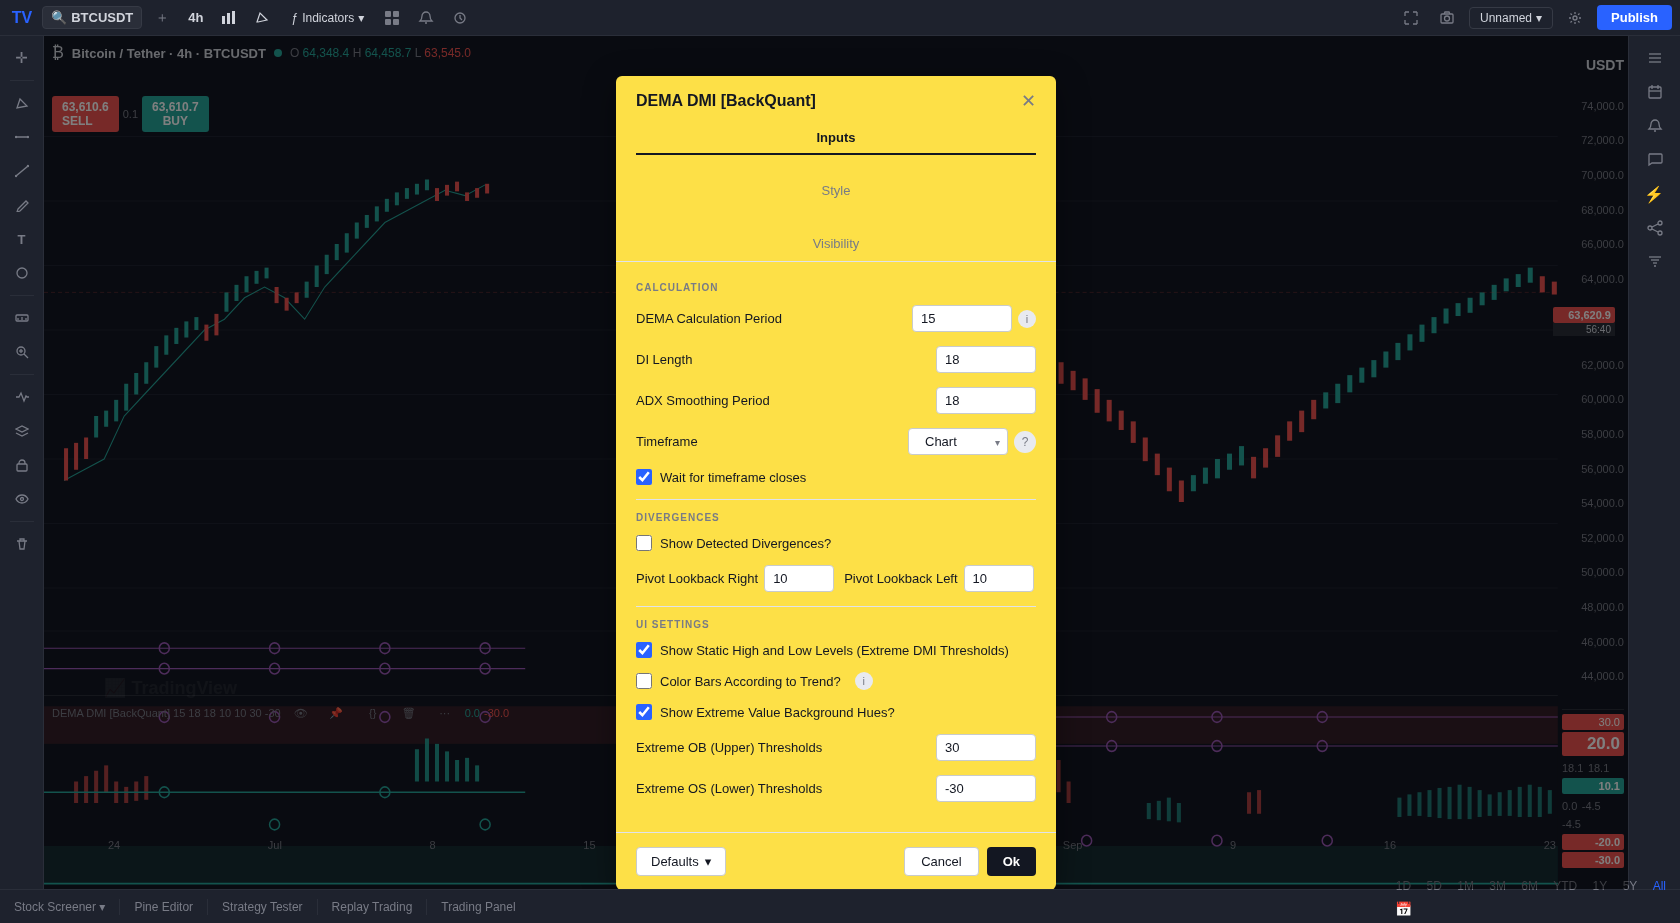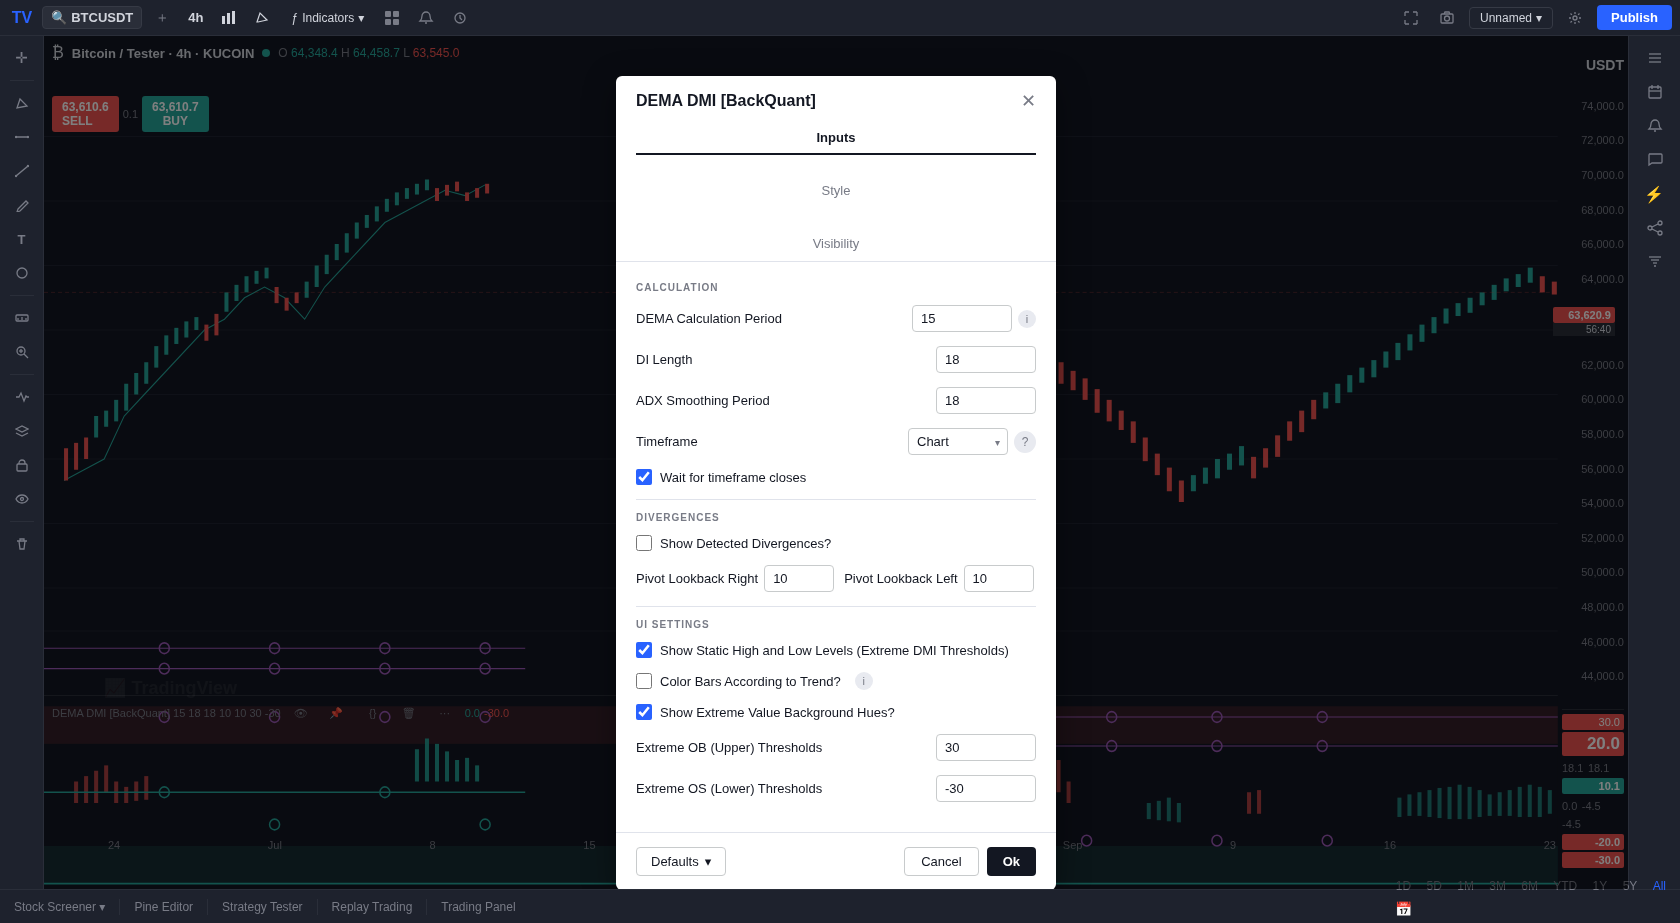--- a/index.html
+++ b/index.html
@@ -306,21 +306,21 @@
       position: absolute;
       inset: 0;
       background: rgba(0,0,0,0.5);
       z-index: 100;
       display: flex;
       align-items: flex-start;
       justify-content: center;
       padding-top: 40px;
     }
     .modal {
-      background: #ffffff;
+      background: #fde047;
       border-radius: 6px;
       width: 440px;
       max-height: 820px;
       overflow-y: auto;
       box-shadow: 0 8px 32px rgba(0,0,0,0.4);
       color: #1a1d26;
     }
     .modal-header {
       display: flex;
       align-items: center;
@@ -410,21 +410,21 @@
       margin-left: 6px;
     }
     .form-select-wrap {
       position: relative;
       width: 100px;
     }
     .form-select {
       width: 100px;
       border: 1px solid #c8cbcc;
       border-radius: 4px;
-      padding: 5px 24px 5px 8px;
+      padding: 5px 24px 5px 16px;
       font-size: 13px;
       color: #131722;
       background: #fff;
       outline: none;
       appearance: none;
       cursor: pointer;
     }
     .select-arrow {
       position: absolute;
       right: 8px;
@@ -981,21 +981,21 @@
       <circle cx="230" cy="700" r="5" fill="none" stroke="#26a69a" stroke-width="1.5"></circle>
       <circle cx="340" cy="670" r="5" fill="none" stroke="#26a69a" stroke-width="1.5"></circle>
       <circle cx="440" cy="700" r="5" fill="none" stroke="#26a69a" stroke-width="1.5"></circle>
 
       <line x1="0" y1="205" x2="1510" y2="205" stroke="#ef5350" stroke-width="0.5" stroke-dasharray="4,3" opacity="0.5"></line>
 
     </svg>
 
     <div class="instrument-bar">
       <span style="font-size:16px;">₿</span>
-      <span class="inst-name">Bitcoin / Tester · 4h · KUCOIN</span>
+      <span class="inst-name">Bitcoin / Tether · 4h · BTCUSDT</span>
       <span class="inst-dot"></span>
       <span class="inst-price">
         <span>O</span>
         <span style="color:#26a69a;">64,348.4</span>
         <span>H</span>
         <span style="color:#26a69a;">64,458.7</span>
         <span>L</span>
         <span style="color:#ef5350;">63,545.0</span>
       </span>
     </div>

